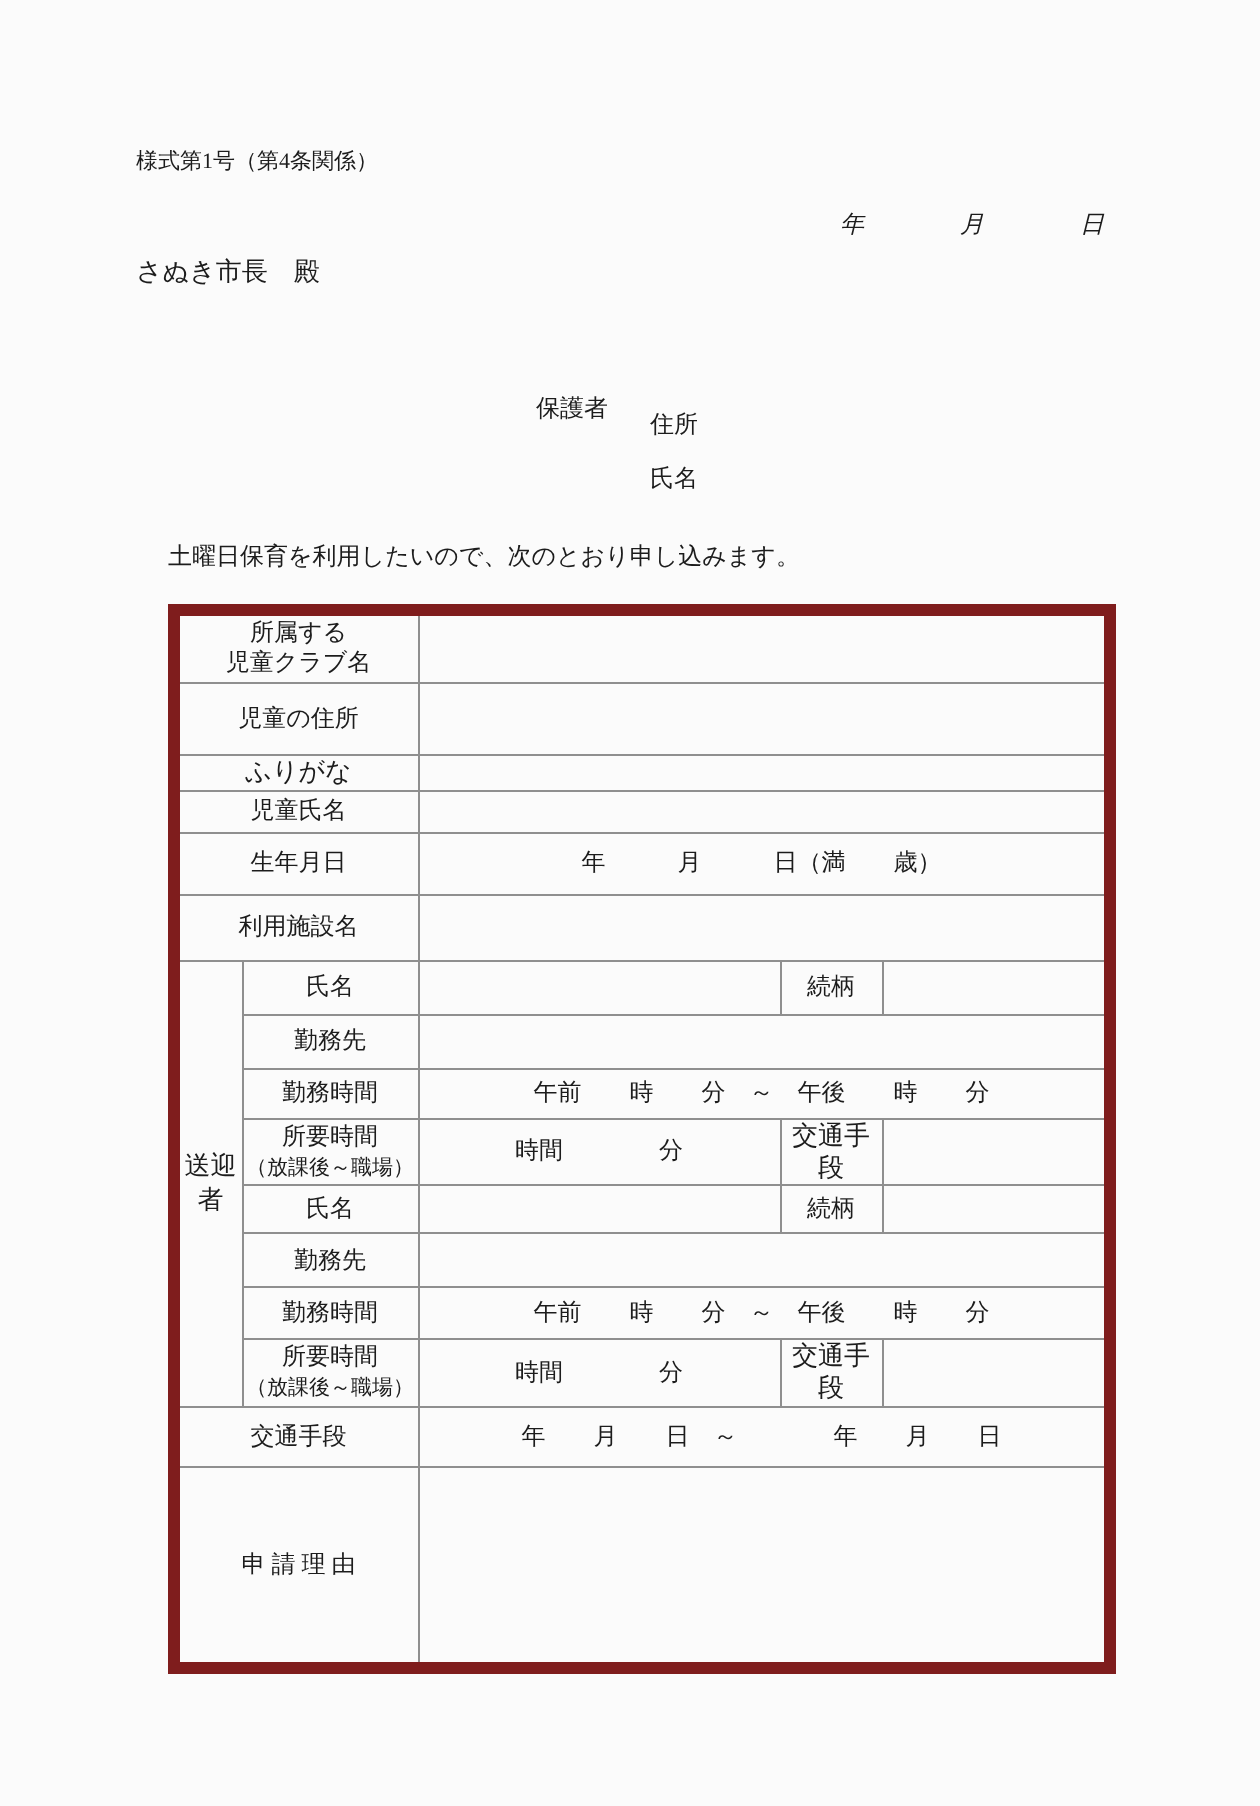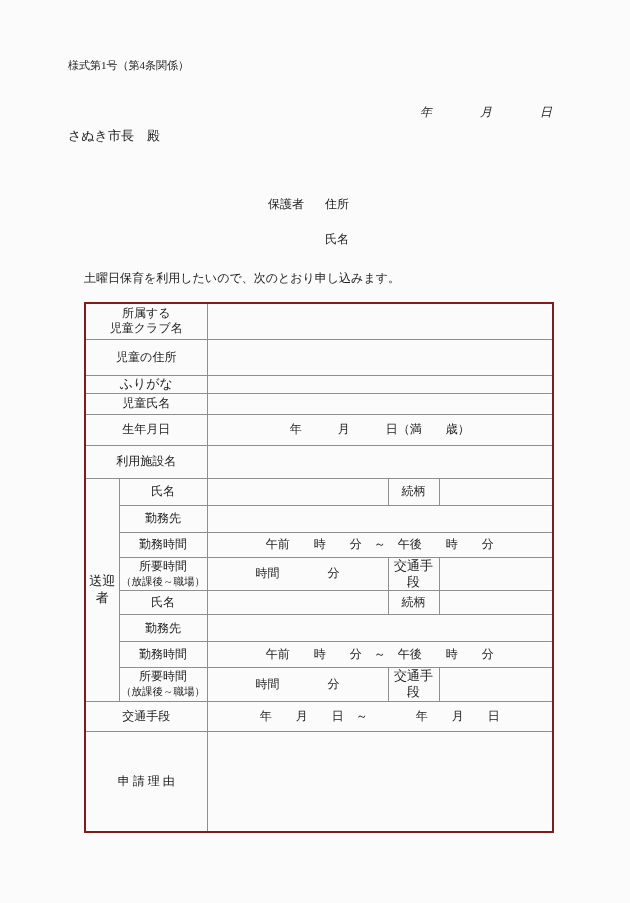--- a/index.html
+++ b/index.html
@@ -31,50 +31,50 @@
     font-size: 12px;
   }
   table.form td {
     border: 1px solid #8f8f8f;
     padding: 0;
     text-align: center;
     vertical-align: middle;
     line-height: 1.25;
     overflow: hidden;
   }
-  table.form { border: 2px solid #7f1d1d; }
+  table.form { border: 6px solid #7f1d1d; }
   tr.r1 { height: 36px; }  tr.r2 { height: 36px; }
   tr.r3 { height: 18px; }  tr.r4 { height: 21px; }
   tr.r5 { height: 31px; }  tr.r6 { height: 33px; }
   tr.r7 { height: 27px; }  tr.r8 { height: 27px; }
   tr.r9 { height: 25px; }  tr.r10 { height: 29px; }
   tr.r11 { height: 24px; } tr.r12 { height: 27px; }
   tr.r13 { height: 26px; } tr.r14 { height: 30px; }
   tr.r15 { height: 30px; } tr.r16 { height: 101px; }
   .prewrap { white-space: pre-line; }
   .small { font-size: 10.5px; }
   .escort-cell { font-size: 13px; letter-spacing: 0; }
   .tight { font-size: 13px; }
   .label2 { line-height: 1.15; }
 </style>
 </head>
 <body>
 
 <div class="page">
 
-  <div class="abs fs11" style="left:68px; top:58px;">様式第1号（第4条関係）</div>
+  <div class="abs fs11" style="left:68px; top:73px;">様式第1号（第4条関係）</div>
 
 
   <div class="abs fs12" style="left:420px; top:104px;font-style:italic;">年　　　　月　　　　日</div>
 
   <div class="abs fs13" style="left:68px; top:127px;">さぬき市長　殿</div>
 
   <div class="abs fs12" style="left:268px; top:196px;">保護者</div>
 
-  <div class="abs fs12" style="left:325px; top:196px;">住所</div>
+  <div class="abs fs12" style="left:325px; top:204px;">住所</div>
 
   <div class="abs fs12" style="left:325px; top:231px;">氏名</div>
 
   <div class="abs fs12" style="left:84px; top:270px;">土曜日保育を利用したいので、次のとおり申し込みます。</div>
 
   <table class="form">
     <colgroup>
       <col style="width:34px">
         <col style="width:88px">
         <col style="width:181px">

